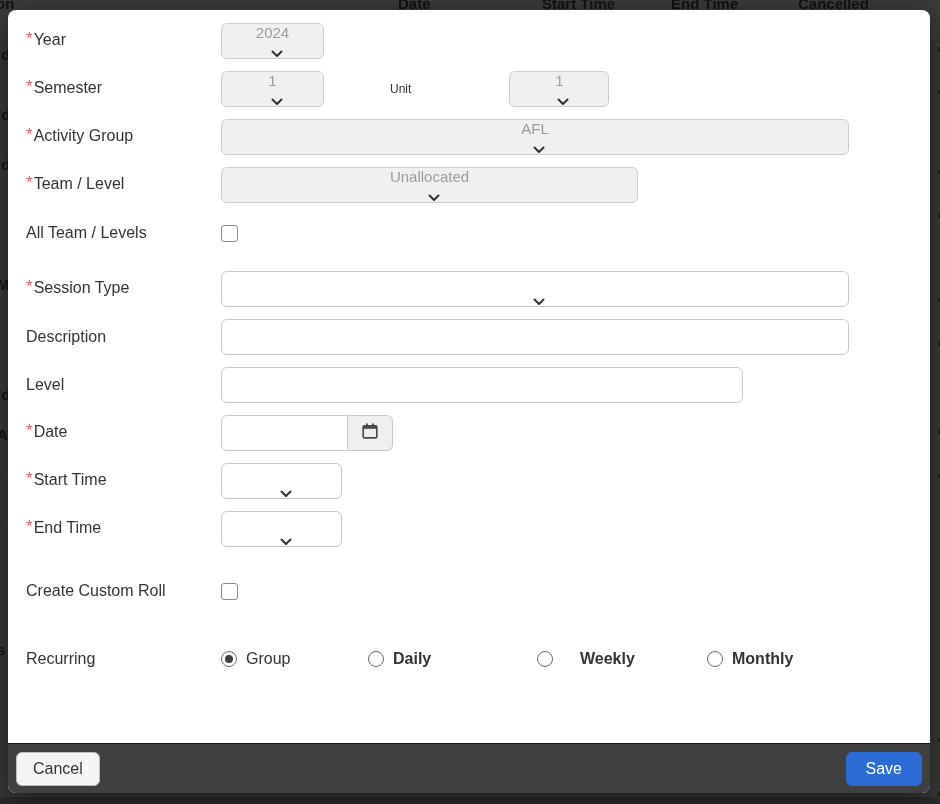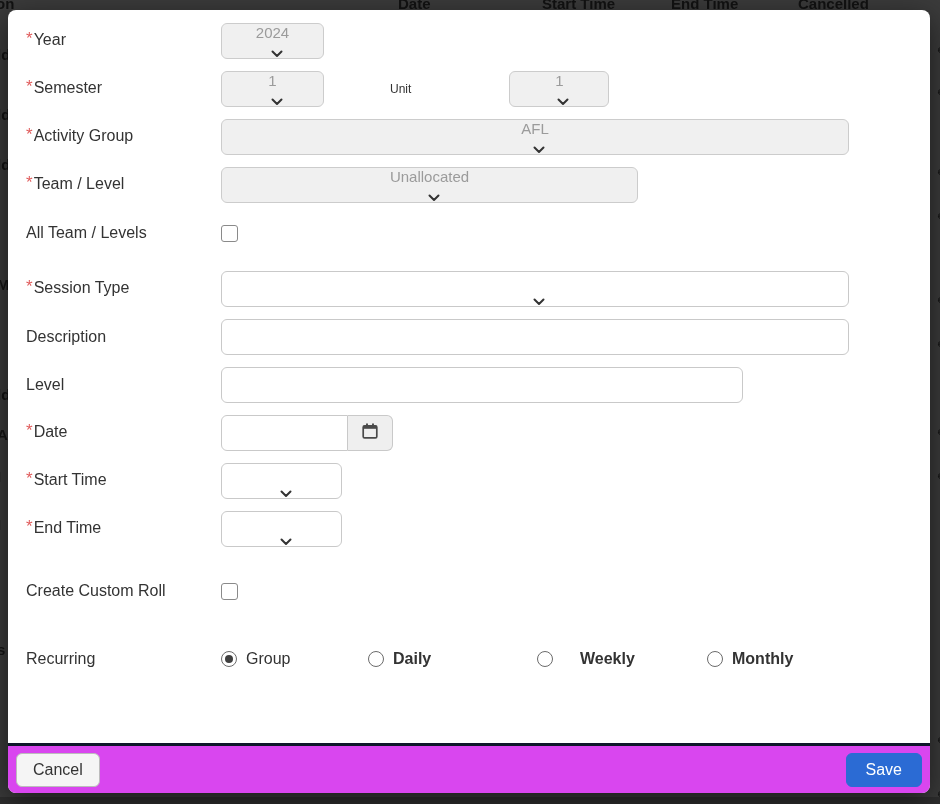--- a/index.html
+++ b/index.html
@@ -30,21 +30,21 @@
     box-shadow:0 8px 30px rgba(0,0,0,.55);
     display:flex;flex-direction:column;
   }
   .modal-header{
     height:45px;flex:0 0 45px;background:var(--header-blue);
     display:flex;align-items:center;padding:0 18px;
   }
   .modal-title{font-size:16px;color:#111;letter-spacing:.1px;}
   .modal-body{flex:1 1 auto;padding:13px 18px 0 18px;overflow:hidden;}
   .modal-footer{
-    flex:0 0 50px;background:#d946ef;border-top:3px solid #0f172a;
+    flex:0 0 50px;background:#404040;border-top:1px solid #0f172a;
     display:flex;align-items:center;justify-content:space-between;padding:3px 8px;
   }
 
   
   .row{display:flex;align-items:center;min-height:36px;margin-bottom:12px;}
   .row.mt-sm{margin-top:20px;}
   .row.mt-md{margin-top:26px;}
   .row.mt-lg{margin-top:32px;}
   .f-label{flex:0 0 195px;font-size:16px;color:var(--label-color);display:flex;align-items:flex-start;}
   .req{color:var(--req-red);font-size:17px;margin-right:1px;position:relative;top:-2px;}

